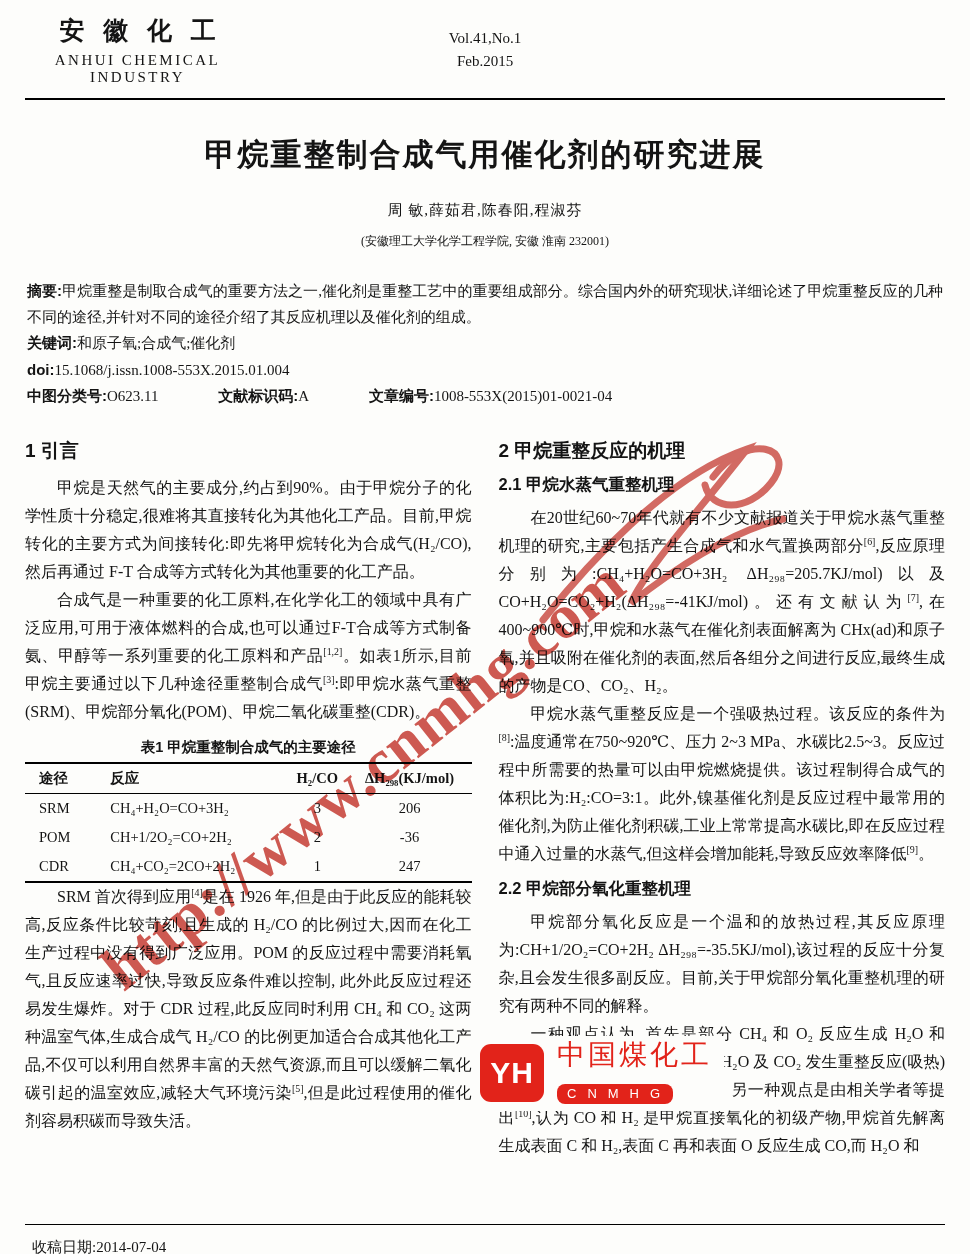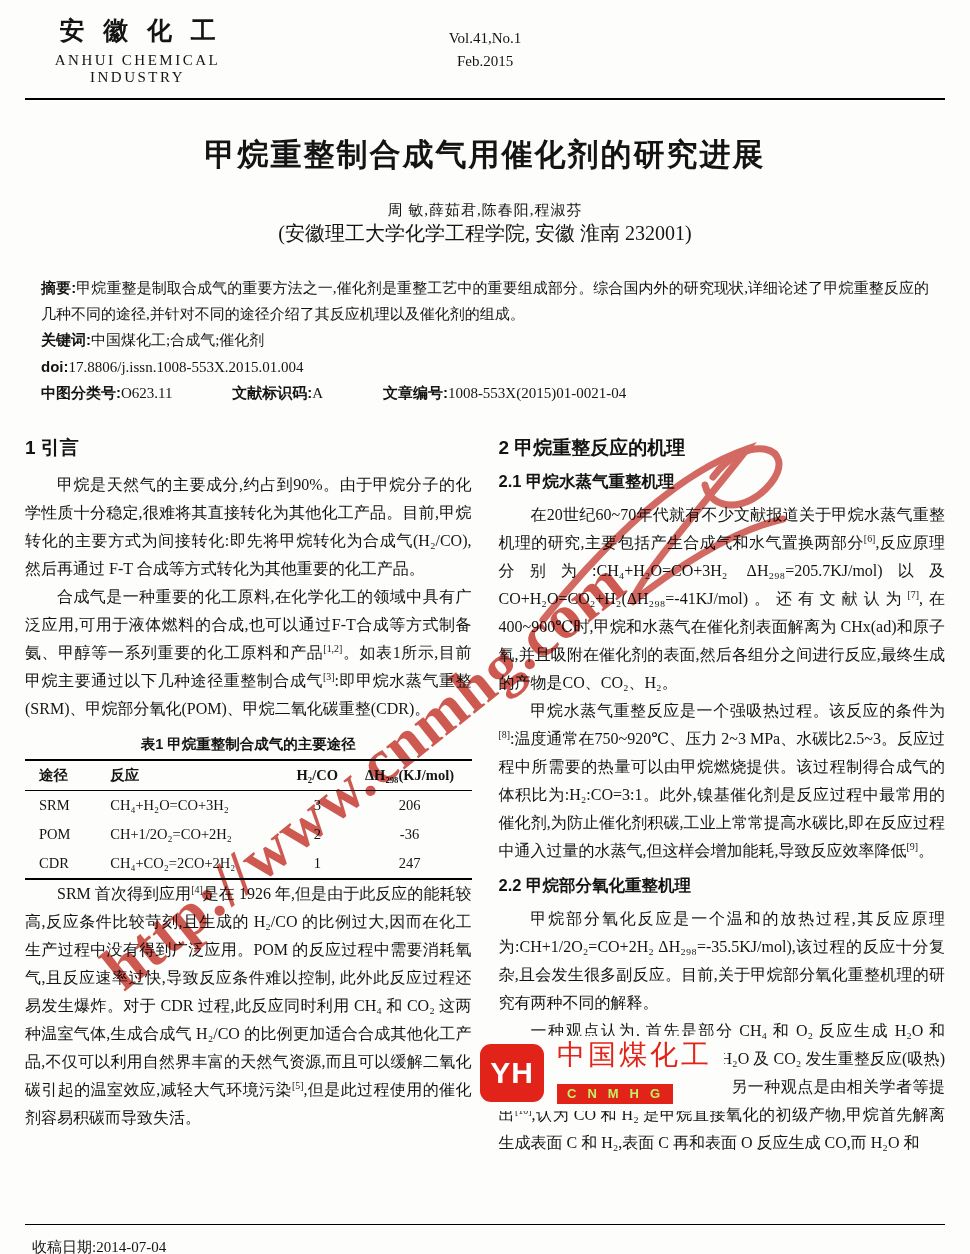--- a/index.html
+++ b/index.html
@@ -21,24 +21,24 @@
   }
   .journal-en { font-size:15px; letter-spacing:2.5px; margin-top:5px;text-align:center; }
   .header-rule { border-top:2.5px solid #000; margin:4px 25px 0; height:0; }
 
   
   .title {
     margin:34px 40px 0; text-align:center; font-size:31px; font-weight:bold;
     letter-spacing:2px; font-family:"Liberation Sans","DejaVu Sans",sans-serif;
   }
   .authors { margin-top:25px; text-align:center; font-size:15px; letter-spacing:1px; }
-  .affiliation { text-align:center; font-size:20px; }
-
-  
-  .meta { margin:28px 41px 0; font-size:15px; line-height:25.5px; }
+  .affiliation { margin-top:13px; text-align:center; font-size:12px; }
+
+  
+  .meta { margin:28px 27px 0; font-size:15px; line-height:25.5px; }
   .meta p { margin:0; text-align:justify; }
   .meta b { font-family:"Liberation Sans","DejaVu Sans",sans-serif; font-weight:bold; }
   .clc-line span.seg { margin-right:56px; }
   .clc-line span.seg:last-child { margin-right:0; }
 
   
   .columns { display:flex; gap:27px; margin:16px 25px 0; }
   .col { width:447px; }
   h2.sec {
     margin:12px 0 10px; font-size:19px; font-weight:bold;
@@ -95,23 +95,24 @@
     color:#fff; display:flex; align-items:center; justify-content:center;
     font-family:"Liberation Sans","DejaVu Sans",sans-serif; font-weight:bold;
     font-size:30px; letter-spacing:1px;
   }
   .brand-text { display:flex; flex-direction:column; gap:15px; }
   .brand-cn {
     color:#e2231a; font-size:28px; letter-spacing:3px; line-height:1;
     font-family:"Liberation Sans","DejaVu Sans",sans-serif;
   }
   .brand-en {
-    width:max-content; background:#e2231a; color:#bef264; font-weight:bold;
+    width:max-content; background:#e2231a; color:#ffffff; font-weight:normal;
     font-size:13px; letter-spacing:11px; padding:2px 2px 2px 10px; line-height:1.25;
     font-family:"Liberation Sans","DejaVu Sans",sans-serif;
+    border-radius:8px;
   }
 </style>
 </head>
 <body>
 
 <div class="page">
 
   <div class="header-grid">
     <div class="h-center">
       <div class="journal-cn">安徽化工</div>
@@ -123,22 +124,22 @@
     </div>
   </div>
   <div class="header-rule"></div>
 
   <h1 class="title">甲烷重整制合成气用催化剂的研究进展</h1>
   <div class="authors">周 敏,薛茹君,陈春阳,程淑芬</div>
   <div class="affiliation">(安徽理工大学化学工程学院, 安徽 淮南 232001)</div>
 
   <div class="meta">
     <p><b>摘要:</b><span>甲烷重整是制取合成气的重要方法之一,催化剂是重整工艺中的重要组成部分。综合国内外的研究现状,详细论述了甲烷重整反应的几种不同的途径,并针对不同的途径介绍了其反应机理以及催化剂的组成。</span></p>
-    <p><b>关键词:</b><span>中国煤化工;合成气;催化剂</span></p>
-    <p><b>doi:</b><span>17.8806/j.issn.1008-553X.2015.01.004</span></p>
+    <p><b>关键词:</b><span>和原子氧;合成气;催化剂</span></p>
+    <p><b>doi:</b><span>15.1068/j.issn.1008-553X.2015.01.004</span></p>
     <p class="clc-line">
       <span class="seg"><b>中图分类号:</b><span>O623.11</span></span>
       <span class="seg"><b>文献标识码:</b><span>A</span></span>
       <span class="seg"><b>文章编号:</b><span>1008-553X(2015)01-0021-04</span></span>
     </p>
   </div>
 
   <div class="columns">
     <div class="col">
       <h2 class="sec">1 引言</h2>

